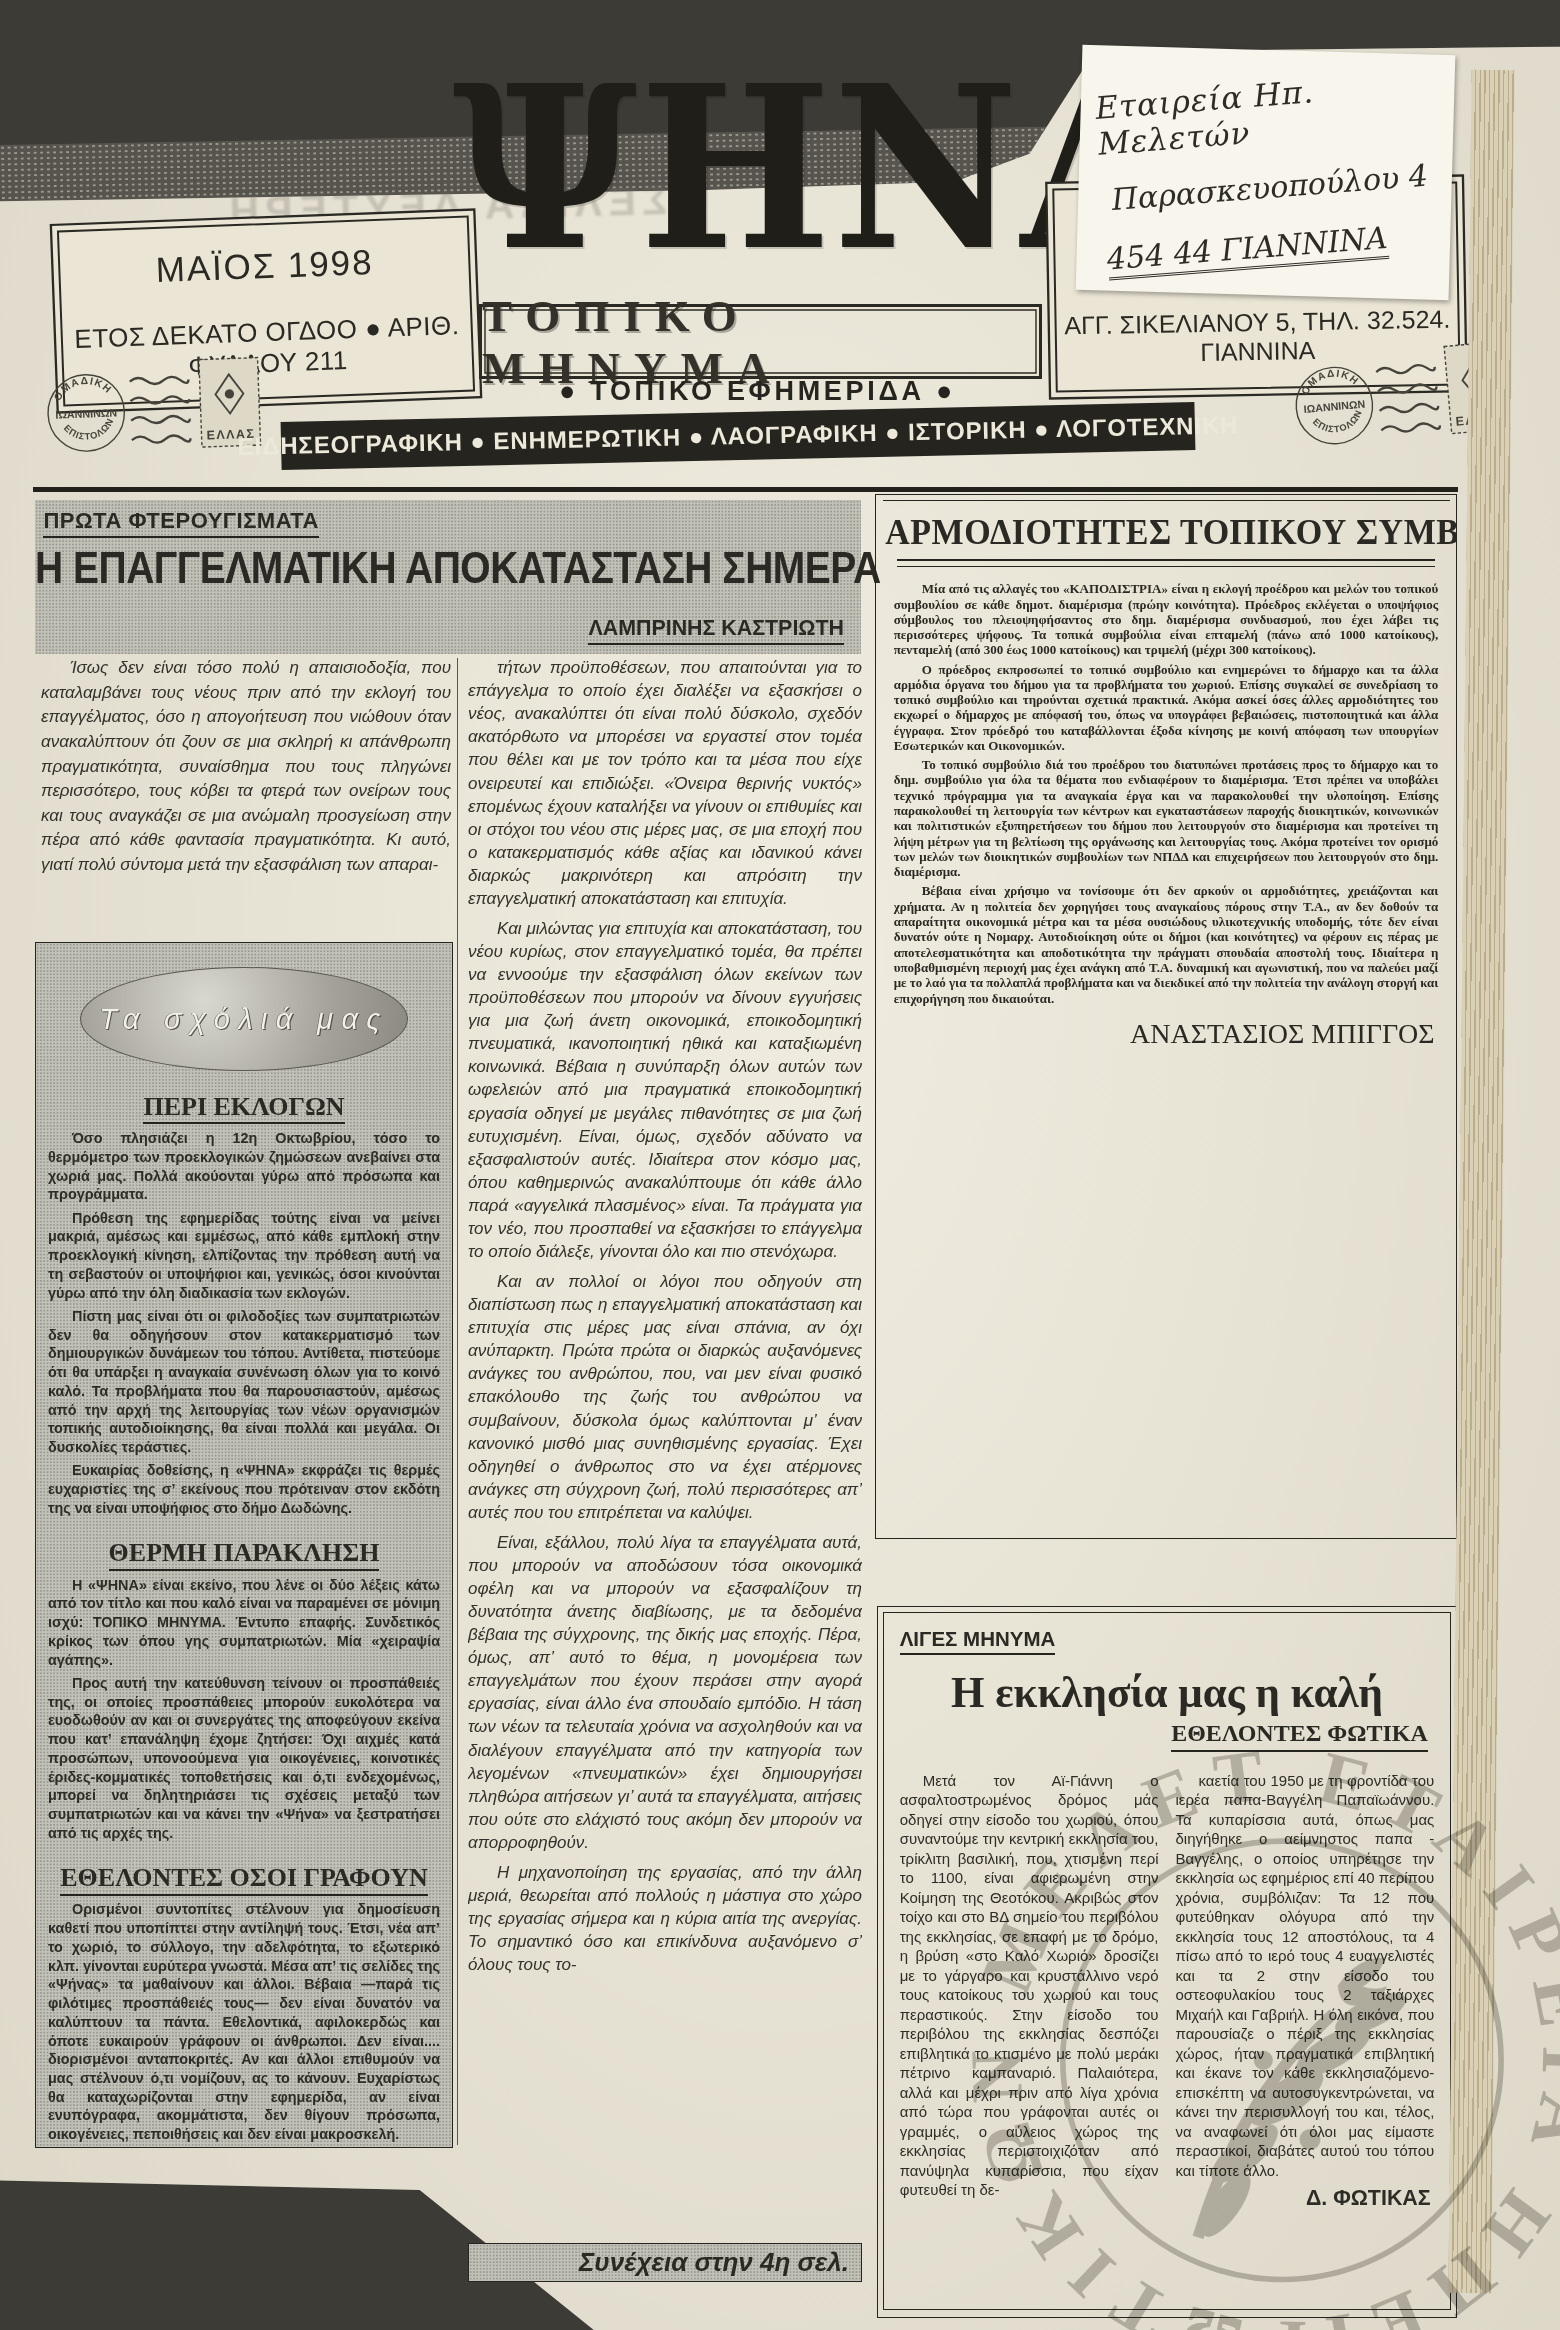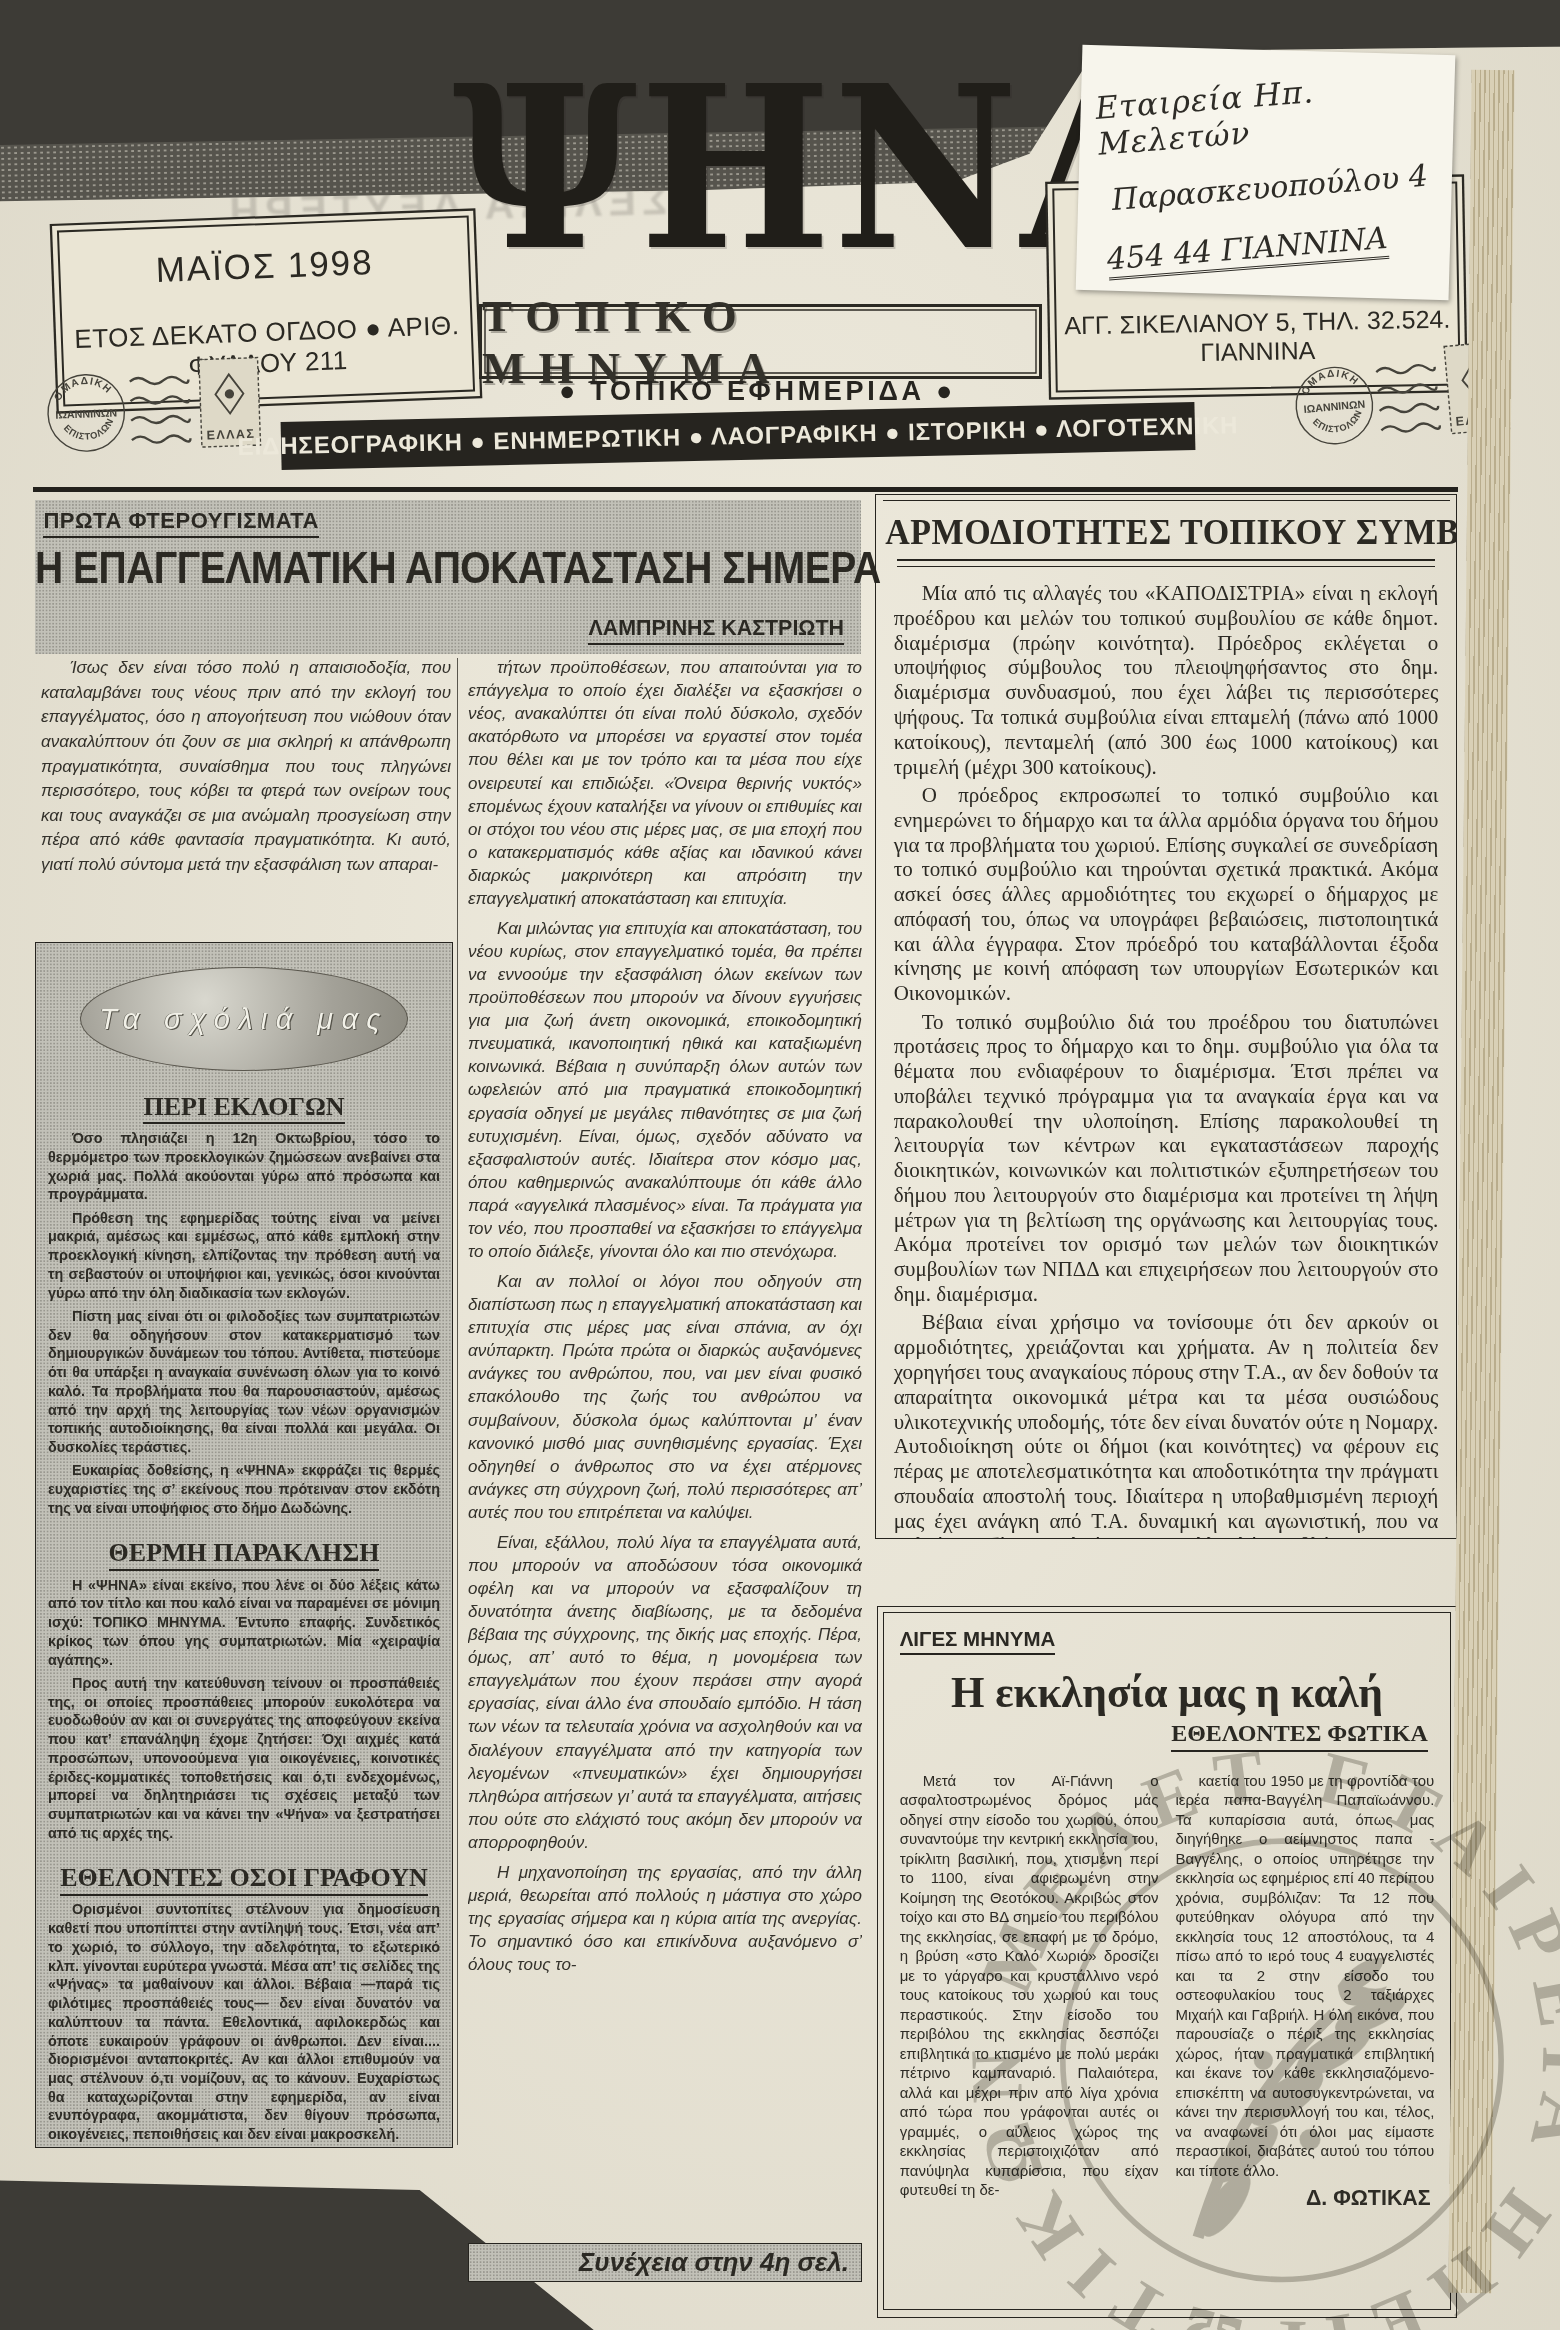--- a/index.html
+++ b/index.html
@@ -80,22 +80,22 @@
   .c-heading{text-align:center;font-weight:bold;font-size:26px;margin:19.6px 0 7.5px;}
   .c-heading span{border-bottom:2.3px solid #26241f;padding-bottom:1.9px;font-family:Liberation Serif, serif;}
   .comments p{margin:0 0 4.7px;font-weight:bold;font-size:14.4px;line-height:1.30;text-align:justify;text-indent:24px;color:#2e2c26;}
   
   .a2-frame{position:absolute;left:875px;top:494px;width:582px;height:1045px;z-index:2;border:1.9px solid #26241f;
         box-sizing:border-box;overflow:hidden;}
   .a2-topline{border-top:1.4px solid #26241f;margin:4.7px 6.5px 0;}
   .a2-headline{font-family:"Liberation Serif","DejaVu Serif",serif;font-weight:bold;font-size:34px;
         text-align:center;margin:12px 9.3px 0;transform:scaleY(1.05);letter-spacing:0.5px;white-space:nowrap;}
   .a2-rule{height:5.1px;border-top:2.3px solid #26241f;border-bottom:0.9px solid #26241f;margin:8.4px 21.4px 14px;}
-  .a2-body{padding:0 17.7px;font-family:"Liberation Serif","DejaVu Serif",serif;font-size:21px;line-height:1.18;
-        text-align:justify;}
+  .a2-body{padding:0 17.7px;font-family:"Liberation Serif","DejaVu Serif",serif;font-size:13px;line-height:1.18;
+        text-align:justify;font-weight:bold;}
   .a2-body p{margin:0 0 3.7px;text-indent:28px;}
   .a2-sign{text-align:right;font-family:"Liberation Serif","DejaVu Serif",serif;font-weight:normal;
         font-size:28px;padding:8.4px 21.4px 9.3px;}
   
   .a3-frame{position:absolute;left:877px;top:1606px;width:580px;height:712px;z-index:2;border:1.9px solid #26241f;
         box-sizing:border-box;}
   .a3-inner{border:1.4px solid #26241f;margin:4.7px;height:calc(100% - 12px);box-sizing:border-box;
         padding:14px 16px 4.7px;overflow:hidden;}
   .a3-kicker{display:inline-block;font-weight:bold;font-size:20.5px;border-bottom:2.3px solid #26241f;padding-bottom:1.9px;}
   .a3-headline{font-family:"Liberation Serif","DejaVu Serif",serif;font-weight:bold;font-size:43px;

